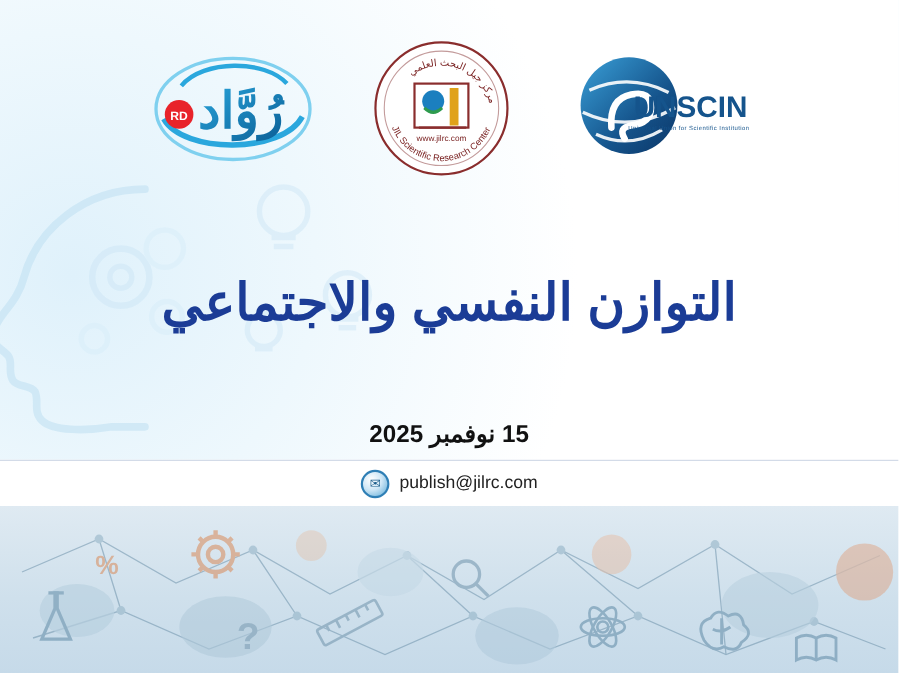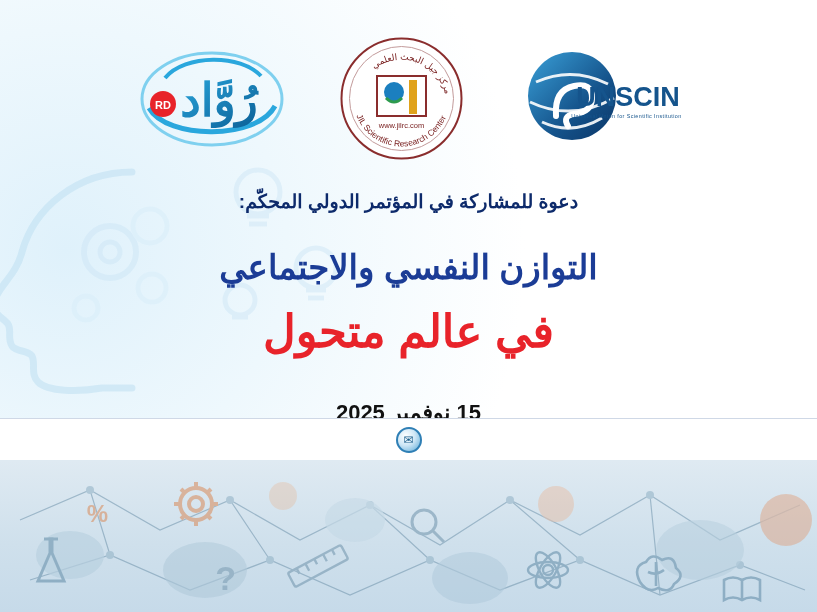--- a/index.html
+++ b/index.html
@@ -91,38 +91,38 @@
     font-size: 19px;
     font-weight: bold;
     color: #0d2a6b;
     letter-spacing: 0px;
   }
   .title-1 {
     position: absolute;
     top: 248px;
     width: 817px;
     text-align: center;
-    font-size: 34px;
+    font-size: 47px;
     font-weight: bold;
     color: #1b3c96;
     line-height: 1.15;
   }
   .title-2 {
     position: absolute;
     top: 306px;
     width: 817px;
     text-align: center;
     font-size: 45px;
     font-weight: bold;
     color: #e8232a;
     line-height: 1.15;
   }
   .date-line {
     position: absolute;
-    top: 400px;
+    top: 382px;
     width: 817px;
     text-align: center;
     font-size: 22px;
     font-weight: bold;
     color: #111111;
   }
 
   
   .contact-bar {
     position: absolute;
@@ -268,29 +268,28 @@
             <path d="M14 58 q42 20 84 -4"></path>
             <path d="M26 78 q30 14 60 -4"></path>
           </g>
           <path d="M40 72 q-2 -26 18 -30 q18 -4 18 12 q0 14 -18 16 q-12 2 -6 12" fill="none" stroke="#ffffff" stroke-width="6" stroke-linecap="round"></path>
           <text x="112" y="62" font-family="'Liberation Sans',sans-serif" font-size="27" font-weight="bold" fill="#15548c" text-anchor="middle">UNSCIN</text>
           <text x="112" y="74" font-family="'Liberation Sans',sans-serif" font-size="5.4" fill="#15548c" text-anchor="middle" letter-spacing="0.4">Universal Union for Scientific Institutions</text>
         </svg>
       </div>
     </div>
 
-    <div class="invite-line">دعوة للمشاركة في المؤتمر الدولي المحكّم:</div>
     <div class="title-1">التوازن النفسي والاجتماعي</div>
-    <div class="title-2">في عالم متحول</div>
     <div class="date-line">15 نوفمبر 2025</div>
   </div>
 
   <div class="contact-bar">
     <div class="contact-item">
       <span class="email-icon">✉</span>
+      <span class="contact-text">publish@jilrc.com</span>
     </div>
   </div>
 
   <div class="bottom-band">
     <svg viewBox="0 0 817 152" width="817" height="152">
       <g opacity="0.55">
 
         <g stroke="#6f93ab" stroke-width="1.2" fill="none">
           <path d="M20 60 L90 30 L160 70 L230 40 L300 80 L370 45 L440 85 L510 40 L580 75 L650 35 L720 80 L800 45"></path>
           <path d="M30 120 L110 95 L190 130 L270 100 L350 135 L430 100 L500 130 L580 100 L660 135 L740 105 L805 130"></path>

